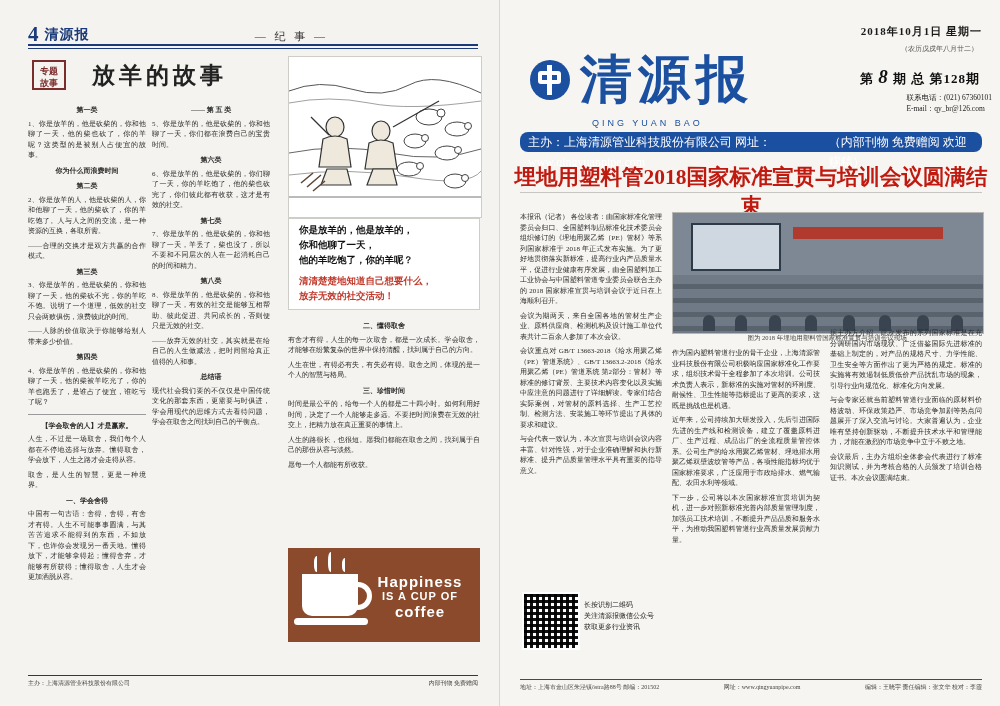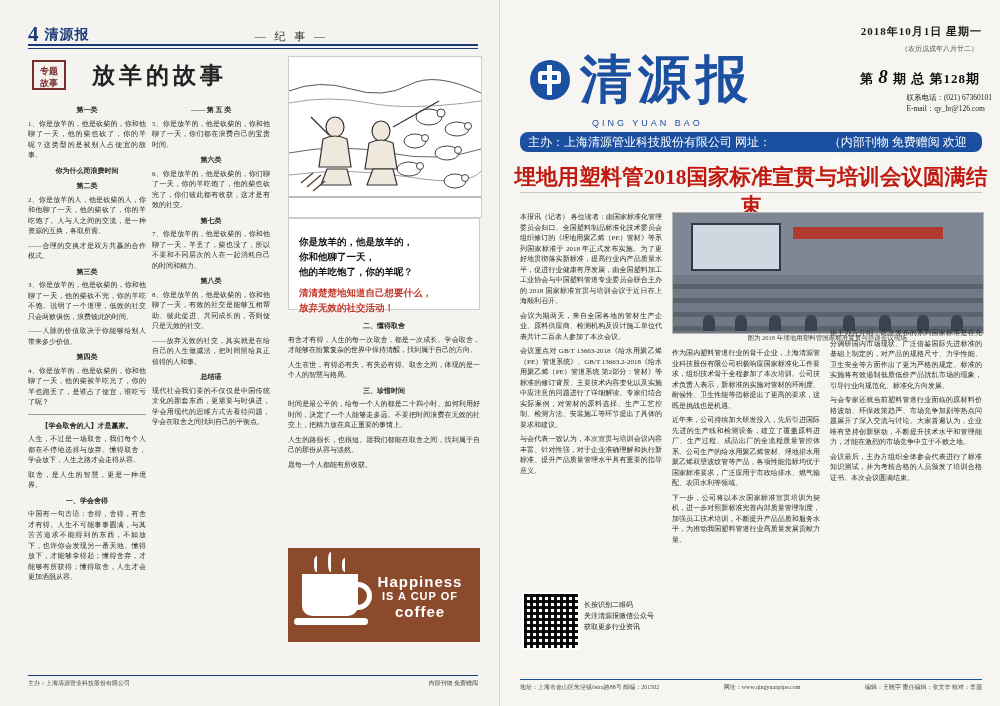--- a/index.html
+++ b/index.html
@@ -78,21 +78,21 @@
     position: absolute; left: 288px; top: 56px;
     width: 192px; height: 160px;
     background: #ffffff; border: 1px solid #cfcdc7;
     overflow: hidden;
   }
   .cartoon svg { display:block; }
   .quote-box {
     position: absolute; left: 288px; top: 218px;
     width: 192px; height: 92px;
     background: #ffffff; border: 1px solid #cfcdc7;
-    padding: 16px 10px; box-sizing: border-box;
+    padding: 4px 10px; box-sizing: border-box;
     font-size: 9.5px; line-height: 15px; color: #111;
     font-weight: bold;
   }
   .quote-box .q-red { color: #c0392b; }
   .coffee {
     position: absolute; left: 288px; top: 548px;
     width: 192px; height: 94px;
     background: #8a4a2b; overflow: hidden;
   }
   .coffee .cup {

